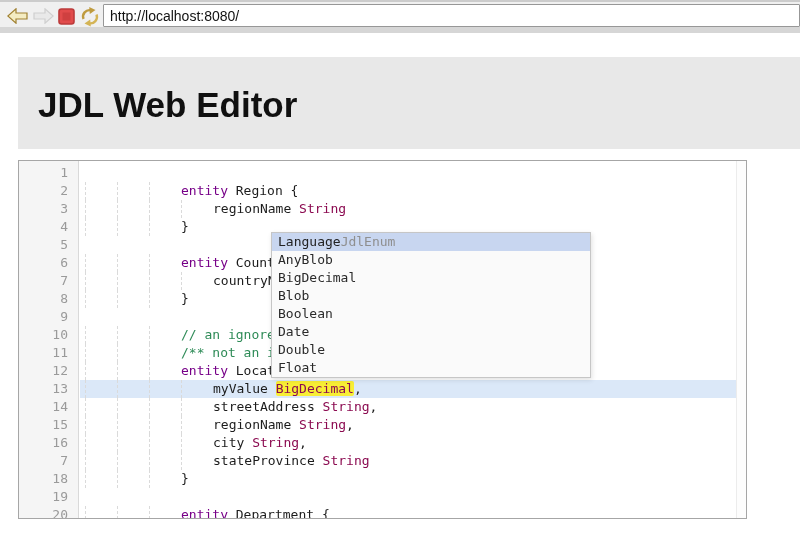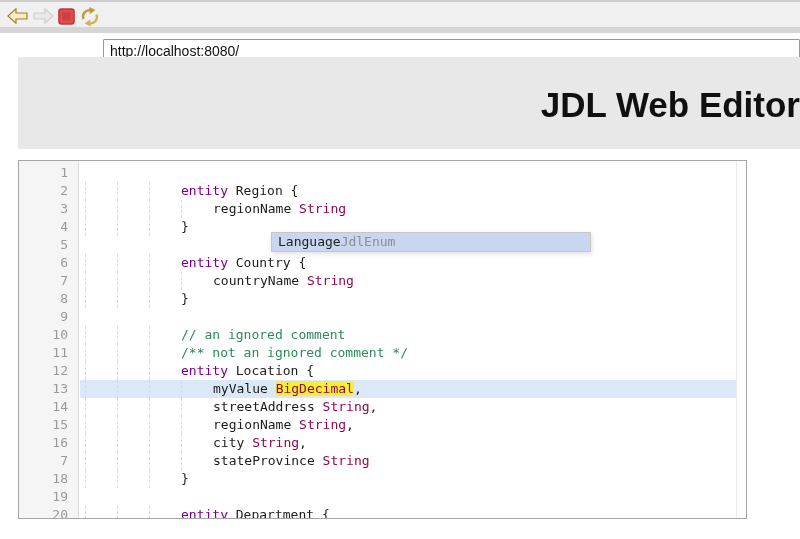--- a/index.html
+++ b/index.html
@@ -15,27 +15,26 @@
   }
   .tbtn{position:absolute;display:inline-block;cursor:default;}
   .tbtn-back{left:7px;top:8px;}
   .tbtn-fwd{left:33px;top:8px;}
   .tbtn-stop{left:58px;top:8px;}
   .tbtn-refresh{left:80px;top:6px;}
   .urlbar{
     position:absolute;left:103px;top:4px;width:697px;height:23px;
     box-sizing:border-box;border:1px solid #979797;background:#fff;
     font-family:"Liberation Sans",sans-serif;font-size:14px;color:#111;
-    padding:0 6px;border-radius:1px;outline:none;margin-top:35px;
+    padding:0 6px;border-radius:1px;outline:none;
   }
   
   .header{
     position:absolute;left:18px;top:57px;width:782px;height:92px;
     background:#e8e8e8;
-    text-align:right;
   }
   .header h1{
     margin:0;padding:28px 0 0 20px;
     font-size:35px;font-weight:bold;color:#101010;
     font-family:"Liberation Sans",sans-serif;letter-spacing:0px;
   }
   
   .editor-wrap{
     position:absolute;left:18px;top:160px;width:729px;height:359px;
     border:1px solid #a6a6a6;box-sizing:border-box;background:#fff;
@@ -169,14 +168,23 @@
       <div class="row"></div>
       <div class="row"><span class="tab"></span><span class="tab"></span><span class="tab"></span><span class="tok-keyword">entity</span><span class="tok-plain"> Department {</span></div>
     </div>
   <div class="scrollbar-track"></div>
 
   <div class="autocomplete">
     <div class="ac-selected">
       <span class="ac-label">Language</span>
       <span class="ac-hint">JdlEnum</span>
     </div>
+    <div id="ac-items">
+        <div class="ac-item">AnyBlob</div>
+        <div class="ac-item">BigDecimal</div>
+        <div class="ac-item">Blob</div>
+        <div class="ac-item">Boolean</div>
+        <div class="ac-item">Date</div>
+        <div class="ac-item">Double</div>
+        <div class="ac-item">Float</div>
+      </div>
   </div>
 </div>
 
 </body></html>

